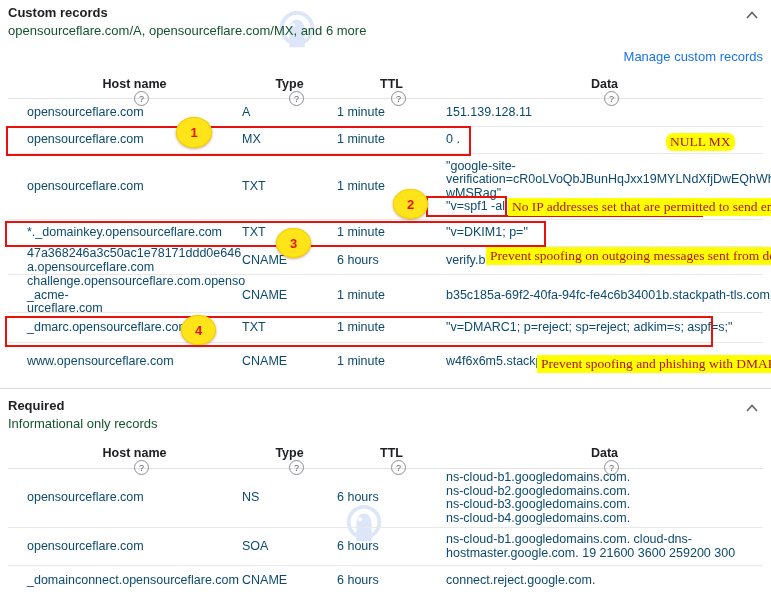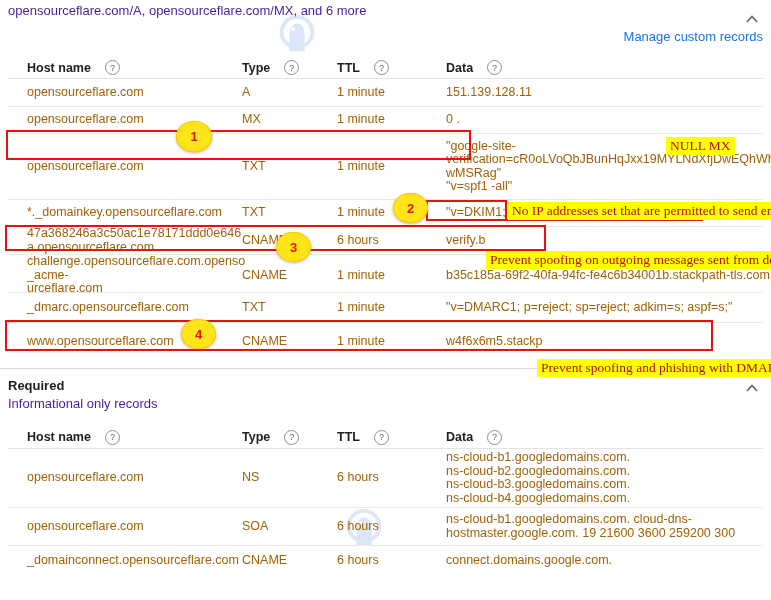--- a/index.html
+++ b/index.html
@@ -8,36 +8,36 @@
     font-family:"Liberation Sans","DejaVu Sans",sans-serif;
     color:#202124;position:relative;overflow:hidden;
     -webkit-font-smoothing:antialiased;
   }
   .page{position:relative;width:771px;height:600px;}
   .watermark{position:absolute;z-index:0;opacity:.5;}
   .panel{position:relative;z-index:1;padding:0 8px;background:transparent;}
   .sec-head{position:relative;}
   .sec-title{font-size:13px;font-weight:700;padding-top:6px;line-height:14px;}
   .sec-title.req{padding-top:10px;}
-  .sec-sub{font-size:13px;color:#4c1d95;margin-top:4px;line-height:13px;}
+  .sec-sub{font-size:13px;color:#14532d;margin-top:4px;line-height:13px;}
   .collapse-btn{position:absolute;right:2px;top:8px;width:18px;height:14px;
     display:flex;align-items:center;justify-content:center;cursor:pointer;}
   .link-row{text-align:right;margin-top:10px;height:17px;}
   .manage-link{color:#1a73e8;font-size:13px;text-decoration:none;cursor:pointer;margin-left:31px;}
   .thead{display:grid;grid-template-columns:215px 95px 109px 1fr;padding-left:19px;
     align-items:center;height:22px;margin-top:13px;border-bottom:1px solid #e3e3e3;box-sizing:border-box;}
   .thead.req{margin-top:16px;height:23px;}
-  .th{font-size:12.5px;font-weight:700;display:flex;align-items:center;}
+  .th{font-size:12.5px;font-weight:700;display:flex;align-items:center;flex-direction:column;}
   .help{width:13px;height:13px;border:1px solid #8a8f94;border-radius:50%;color:#5f6368;
     font-size:9px;display:inline-flex;align-items:center;justify-content:center;
     margin-left:14px;font-weight:400;flex:none;}
   .trow{display:grid;grid-template-columns:215px 95px 109px 1fr;padding-left:19px;
     align-items:center;border-bottom:1px solid #e9e9e9;box-sizing:border-box;}
   .tbl .trow:last-child{border-bottom:none;}
-  .cell{font-size:12.5px;color:#a16207;}
+  .cell{font-size:12.5px;color:#0c4a6e;}
   .cell .line{line-height:13.5px;white-space:nowrap;}
   .panel-divider{height:1px;background:#d9d9d9;margin-top:8px;position:relative;z-index:1;}
   
   .ann{position:absolute;z-index:5;pointer-events:none;}
   .redbox{border:2px solid #e8110b;box-sizing:border-box;background:transparent;}
   .redline{background:#e8110b;}
   .marker{z-index:6;border-radius:50%;background:#ffe41a;
     box-shadow:0 1px 3px rgba(120,60,0,.45), inset 0 0 0 1px #f2cf00;
     display:flex;align-items:center;justify-content:center;
     color:#e8110b;font-weight:700;font-size:13px;}
@@ -45,21 +45,21 @@
     font-size:13.5px;line-height:16px;padding:1px 4px;white-space:nowrap;z-index:5;}
   .box-mx{left:6px;top:126px;width:465px;height:30px;}
   .box-spf{left:426px;top:196px;width:81px;height:21px;}
   .line-spf{left:507px;top:215px;width:196px;height:2px;}
   .box-dkim{left:5px;top:221px;width:541px;height:26px;}
   .box-dmarc{left:5px;top:316px;width:708px;height:31px;}
   .marker-1{left:176px;top:117px;width:36px;height:31px;}
   .marker-2{left:393px;top:189px;width:35px;height:30px;}
   .marker-3{left:276px;top:228px;width:35px;height:30px;}
   .marker-4{left:181px;top:315px;width:35px;height:30px;}
-  .hl-nullmx{left:666px;top:133px;}
+  .hl-nullmx{left:666px;top:133px;border-radius:7px;}
   .hl-spf{left:508px;top:198px;}
   .hl-outgoing{left:486px;top:247px;}
   .hl-dmarc{left:537px;top:355px;}
 </style>
 </head>
 <body>
 
 <div class="page">
 
   <div class="watermark" style="left:274px;top:8px;">
@@ -72,20 +72,21 @@
   <div class="watermark" style="left:341px;top:502px;">
     <svg width="46" height="46" viewBox="0 0 48 48">
       <circle cx="24" cy="21" r="16" fill="none" stroke="#bccff2" stroke-width="4"></circle>
       <path d="M24 12c-5.5 0-8 5.5-8 13v16h16V25c0-7.5-2.5-13-8-13z" fill="#bccff2"></path>
       <circle cx="20" cy="18" r="2" fill="#ffffff"></circle>
     </svg>
   </div>
 
   <div class="panel">
     <div class="sec-head">
+      <div class="sec-title">Custom records</div>
       <div class="sec-sub">opensourceflare.com/A, opensourceflare.com/MX, and 6 more</div>
       <div class="collapse-btn">
         <svg width="12" height="8" viewBox="0 0 12 8">
             <path d="M1 7 L6 1.5 L11 7" fill="none" stroke="#5f6368" stroke-width="1.6"></path>
           </svg>
       </div>
     </div>
     <div class="link-row">
       <a class="manage-link">Manage custom records</a>
     </div>
@@ -299,21 +300,21 @@
             <div class="cell">
               <div class="line">_domainconnect.opensourceflare.com</div>
             </div>
             <div class="cell">
               <div class="line">CNAME</div>
             </div>
             <div class="cell">
               <div class="line">6 hours</div>
             </div>
             <div class="cell">
-              <div class="line">connect.domains.google.com.</div>
+              <div class="line">connect.reject.google.com.</div>
             </div>
           </div>
         </div>
     </div>
   </div>
 
   <div class="ann redbox box-mx"></div>
   <div class="ann redbox box-spf"></div>
   <div class="ann redline line-spf"></div>
   <div class="ann redbox box-dkim"></div>

